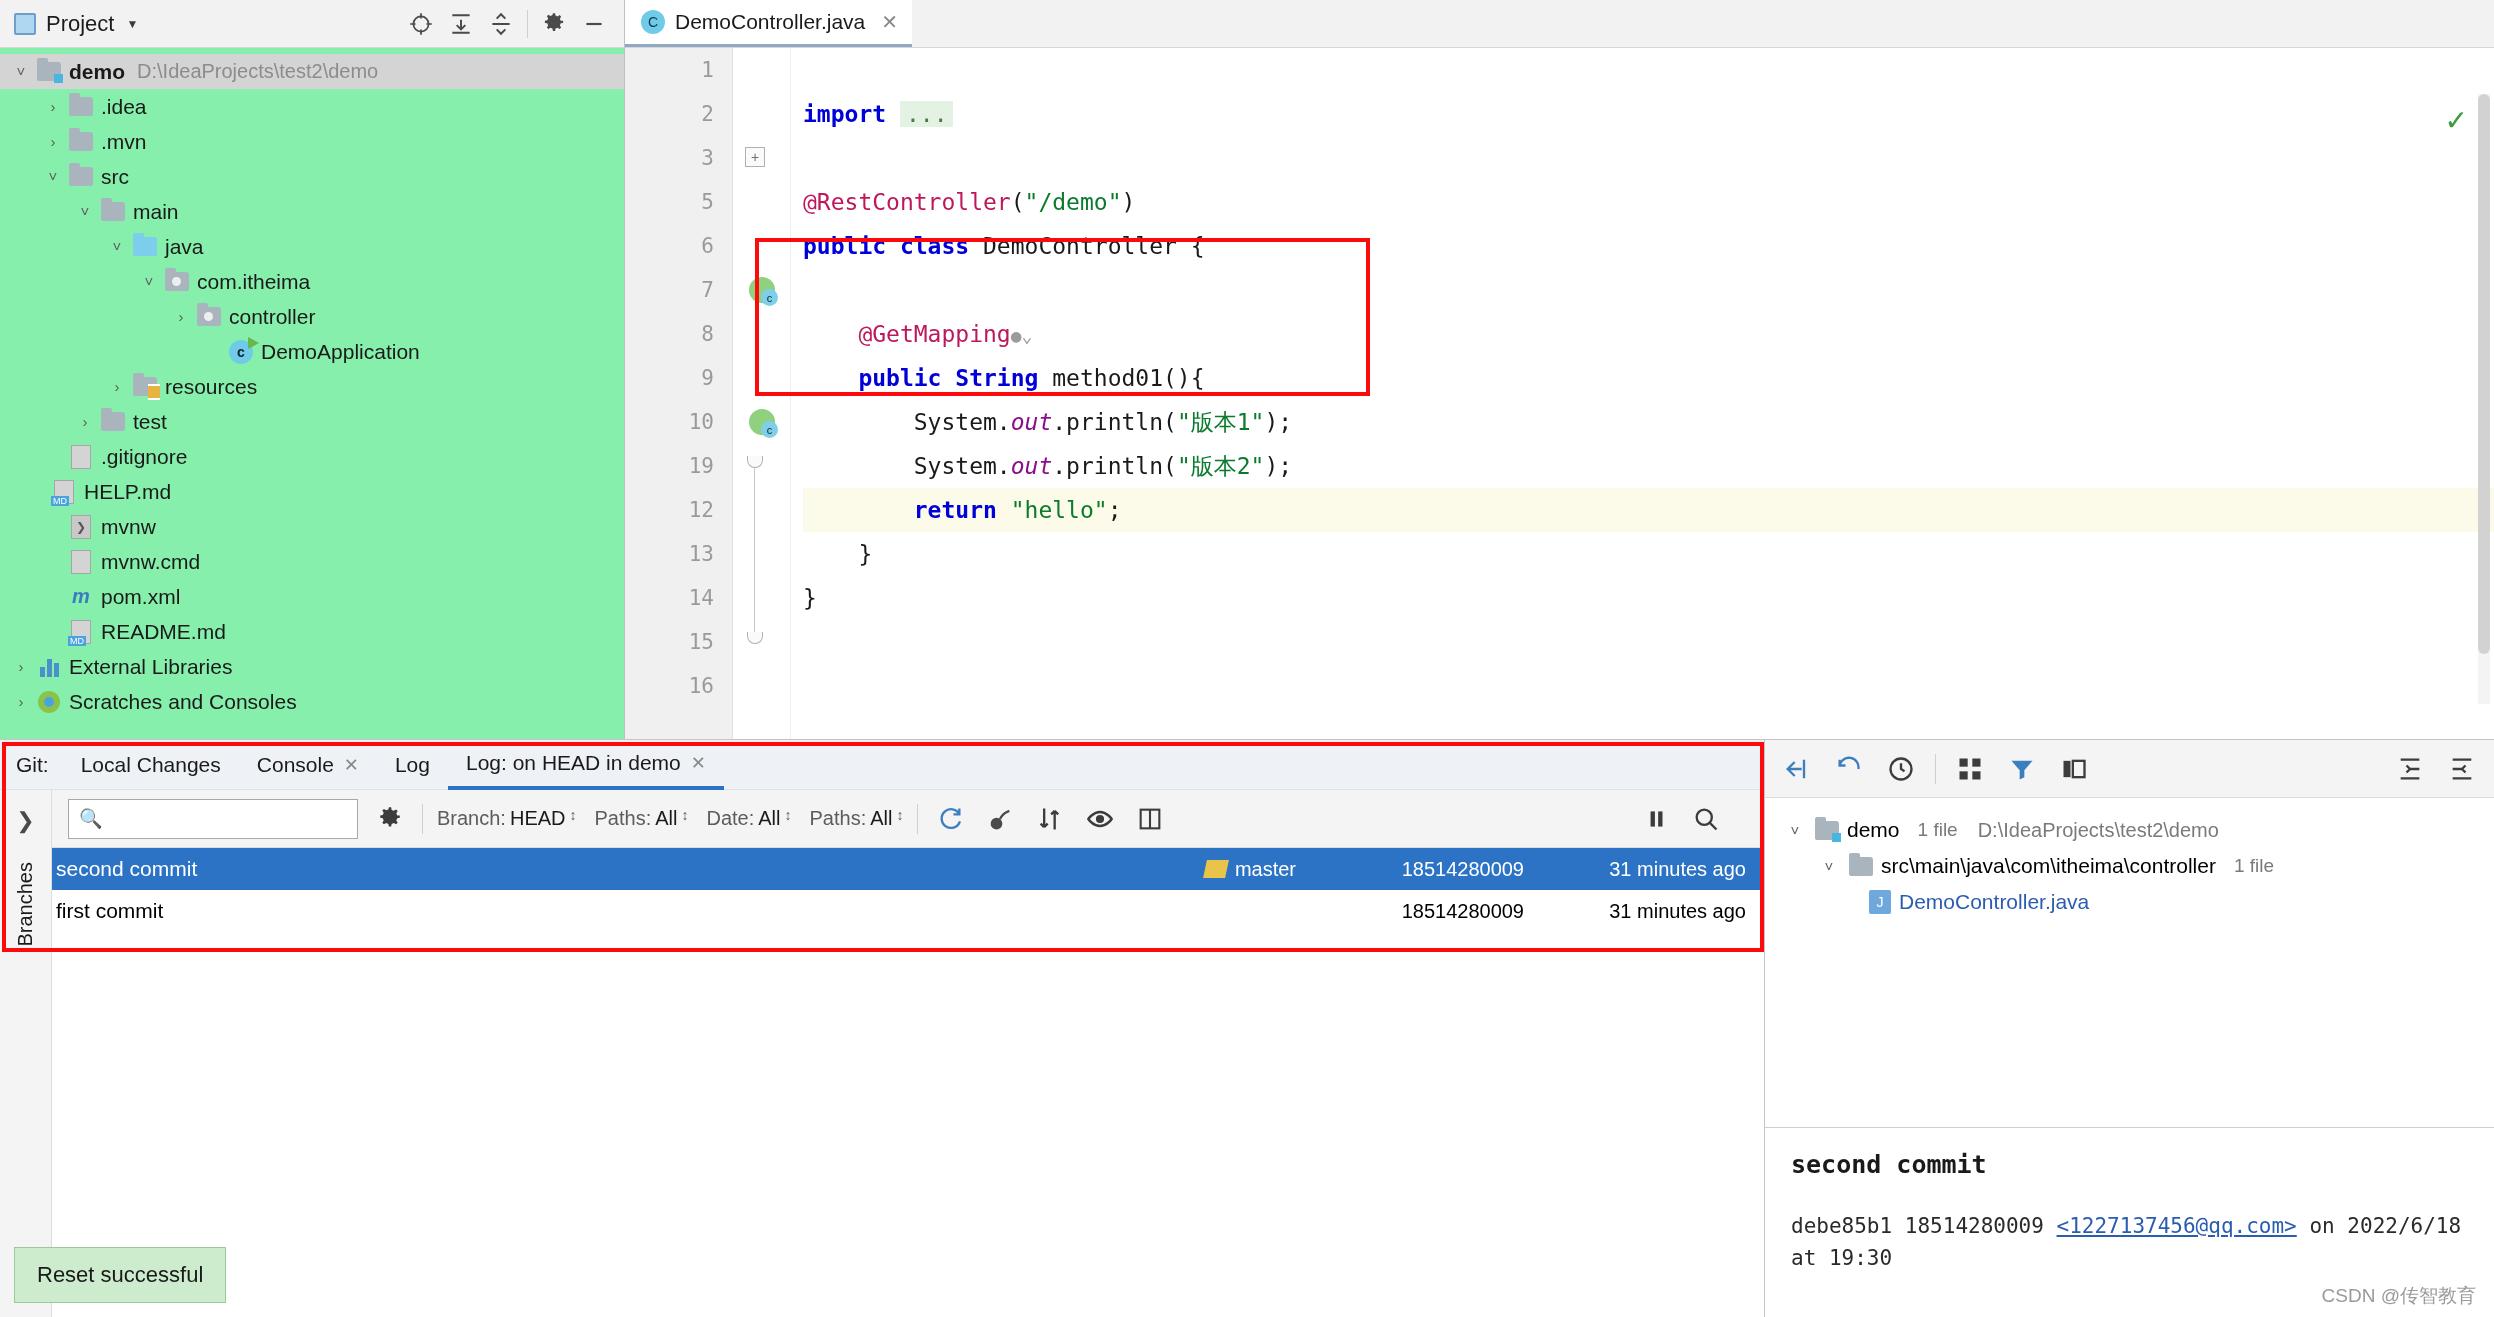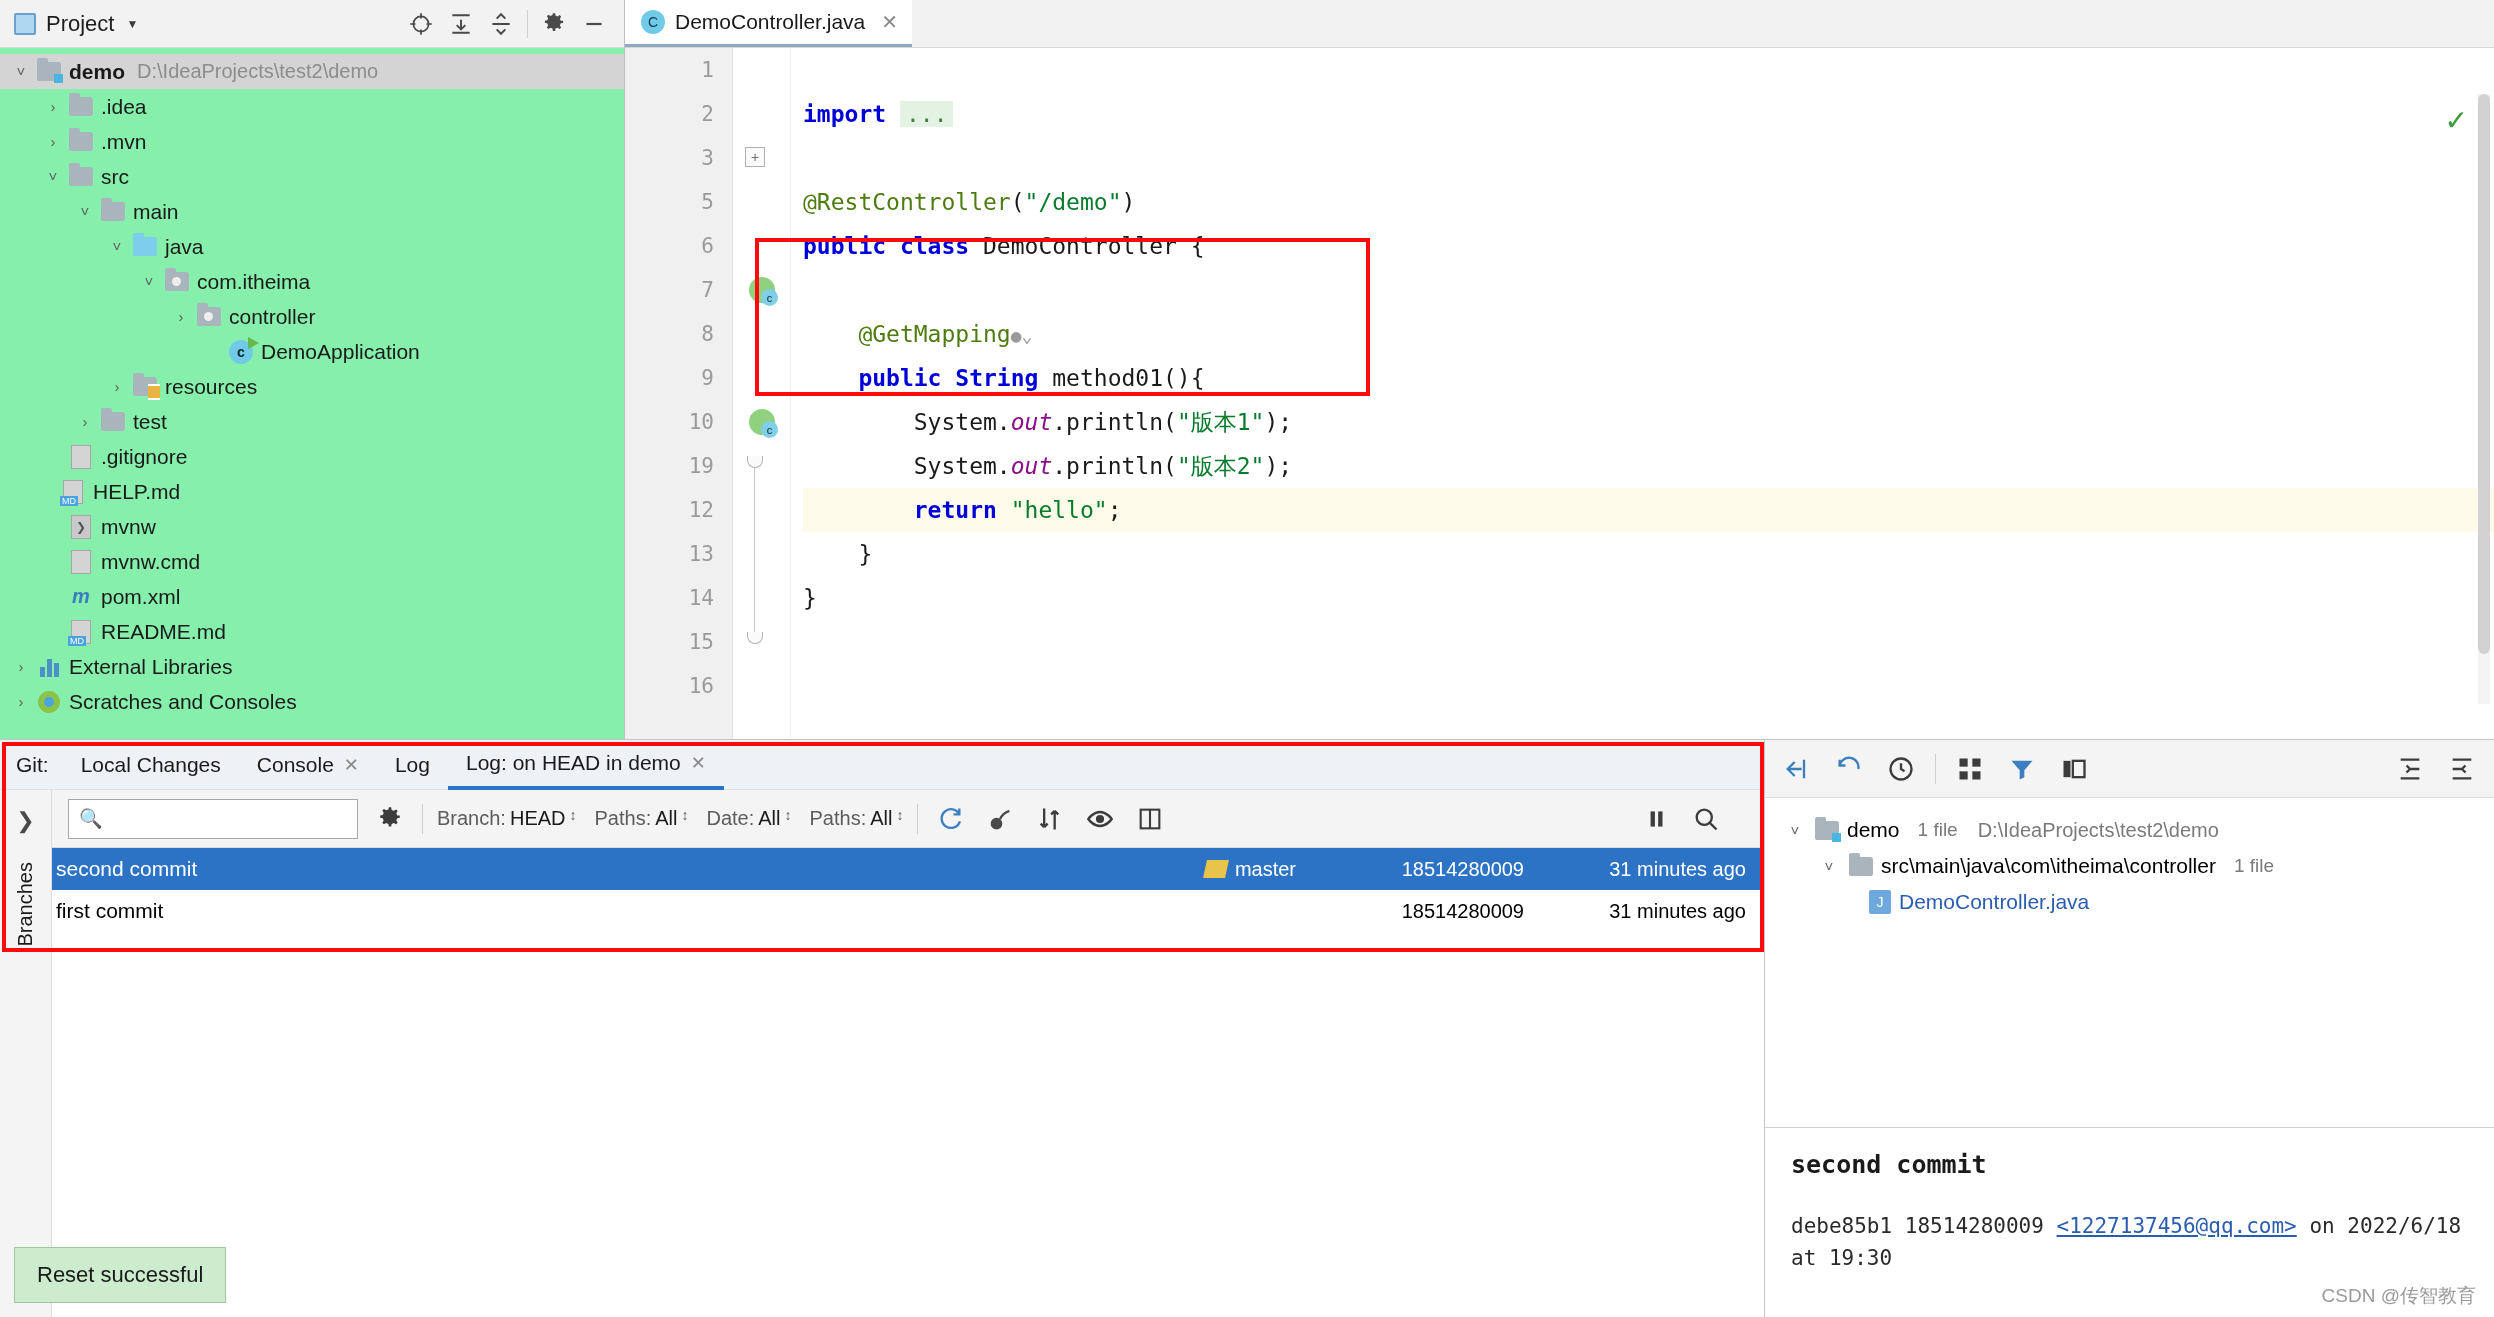--- a/index.html
+++ b/index.html
@@ -84,21 +84,21 @@
   .fold { position: absolute; left: 12px; width: 20px; height: 20px; border: 1px solid #b0b0b0; background:#fafafa;
       color:#707070; font-size:14px; line-height:18px; text-align:center; }
   .foldline { position: absolute; width: 1px; background: #c6c6c6; left: 21px; }
   .foldcap { position:absolute; left:14px; width:16px; height:12px; border:1px solid #b0b0b0; border-top:none;
       background:#fafafa; border-radius: 0 0 8px 8px; }
 
   .code { flex: 1; position: relative; font-family: "DejaVu Sans Mono", monospace; font-size: 23px; padding-left: 12px; }
   .cline { height: 44px; line-height: 44px; white-space: pre; }
   .cline.hl { background: #fcfae8; }
   .kw { color: #0000d8; font-weight: bold; }
-  .ann { color: #4d7c0f; }
+  .ann { color: #be185d; }
   .str { color: #0a7a2c; }
   .stat { color: #8a0f8a; font-style: italic; }
   .plain { color: #1a1a1a; }
   .imp-fold { background: #e4f2e4; color: #4a7a4a; padding: 0 6px; }
 
   .red-box { position: absolute; border: 4px solid #fb0b0b; pointer-events: none; }
   .check { position: absolute; right: 26px; top: 56px; color: #3c9b3c; font-size: 28px; }
   .scroll-v { position: absolute; right: 4px; top: 46px; width: 12px; height: 610px; background: #f4f4f4; }
   .scroll-v i { display: block; width: 12px; height: 560px; background: #d2d2d2; border-radius: 6px; }
 
@@ -294,21 +294,21 @@
 
   </div>
   <div class="trow" style="padding-left:40px">
     <span class="arrow none">›</span>
     <span class="ico">
               <span class="filei"></span>
             </span>
     <span class="tlabel">.gitignore</span>
 
   </div>
-  <div class="trow" style="padding-left:32px">
+  <div class="trow" style="padding-left:23px">
     <span class="arrow none">›</span>
     <span class="ico">
               <span class="filei md"></span>
             </span>
     <span class="tlabel">HELP.md</span>
 
   </div>
   <div class="trow" style="padding-left:40px">
     <span class="arrow none">›</span>
     <span class="ico">

